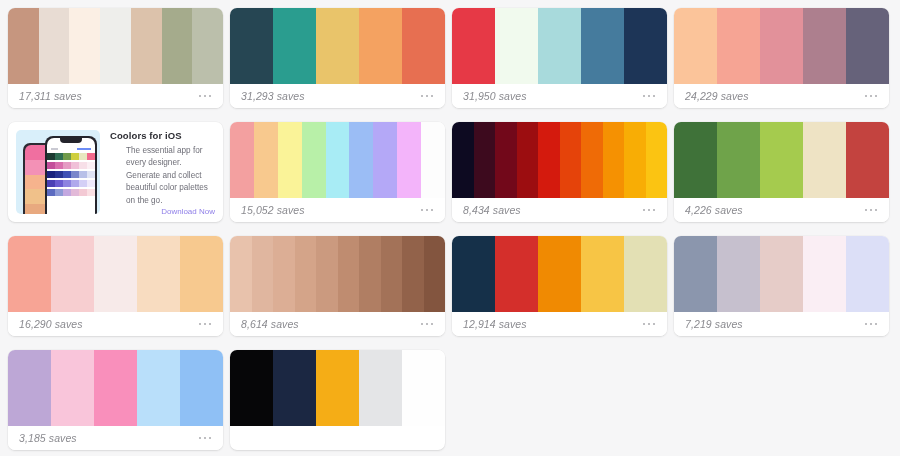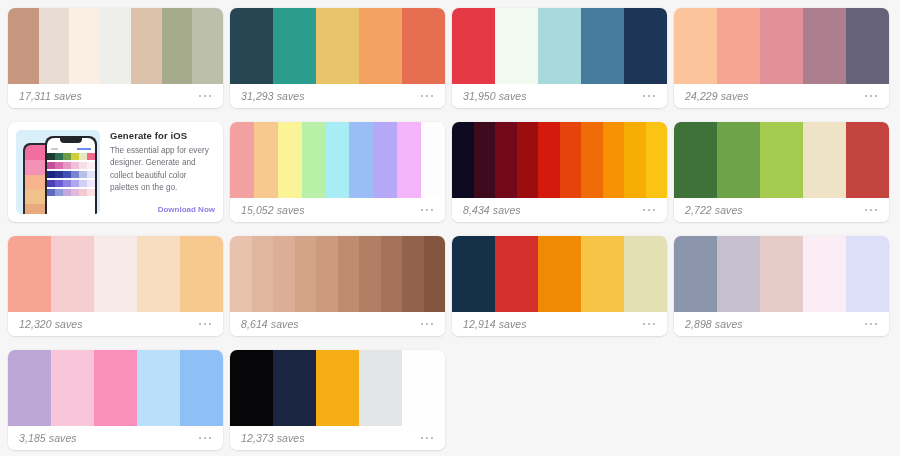--- a/index.html
+++ b/index.html
@@ -174,27 +174,27 @@
     font-weight: bold;
     color: #2d2d33;
     margin-bottom: 4px;
     letter-spacing: 0.1px;
   }
   .ad-body {
     font-size: 8.2px;
     line-height: 1.52;
     color: #6f6f78;
     flex: 1 1 auto;
+    margin-left: 16px;
   }
   .ad-cta {
     font-size: 8px;
     color: #8f7fe8;
     text-align: right;
     cursor: pointer;
-    font-weight: bold;
   }
 </style>
 </head>
 <body>
 
 <div id="grid">
     <div class="card">
       <div class="swatches">
         <div class="swatch" title="#c6967f" style="background: rgb(198, 150, 127);"></div>
         <div class="swatch" title="#e8dcd3" style="background: rgb(232, 220, 211);"></div>
@@ -319,21 +319,21 @@
               <span style="background: rgb(142, 154, 214);"></span>
               <span style="background: rgb(195, 168, 224);"></span>
               <span style="background: rgb(226, 185, 216);"></span>
               <span style="background: rgb(243, 201, 212);"></span>
               <span style="background: rgb(250, 223, 227);"></span>
             </div>
           </div>
         </div>
       </div>
       <div class="ad-text">
-        <div class="ad-title">Generate for iOS</div>
+        <div class="ad-title">Coolors for iOS</div>
         <div class="ad-body">The essential app for every designer. Generate and collect beautiful color palettes on the go.</div>
         <div class="ad-cta">Download Now</div>
       </div>
     </div>
     <div class="card">
       <div class="swatches">
         <div class="swatch" title="#f3a0a0" style="background: rgb(243, 160, 160);"></div>
         <div class="swatch" title="#f8c98e" style="background: rgb(248, 201, 142);"></div>
         <div class="swatch" title="#faf398" style="background: rgb(250, 243, 152);"></div>
         <div class="swatch" title="#b8f0a8" style="background: rgb(184, 240, 168);"></div>
@@ -376,38 +376,38 @@
     </div>
     <div class="card">
       <div class="swatches">
         <div class="swatch" title="#3f7239" style="background: rgb(63, 114, 57);"></div>
         <div class="swatch" title="#6fa34a" style="background: rgb(111, 163, 74);"></div>
         <div class="swatch" title="#a5cb4e" style="background: rgb(165, 203, 78);"></div>
         <div class="swatch" title="#eee3c4" style="background: rgb(238, 227, 196);"></div>
         <div class="swatch" title="#c3433f" style="background: rgb(195, 67, 63);"></div>
       </div>
       <div class="card-footer">
-        <span class="saves-label">2,722 saves</span>
+        <span class="saves-label">4,226 saves</span>
         <div class="dots">
           <i></i>
           <i></i>
           <i></i>
         </div>
       </div>
     </div>
     <div class="card">
       <div class="swatches">
         <div class="swatch" title="#f7a495" style="background: rgb(247, 164, 149);"></div>
         <div class="swatch" title="#f7ced0" style="background: rgb(247, 206, 208);"></div>
         <div class="swatch" title="#f7eae9" style="background: rgb(247, 234, 233);"></div>
         <div class="swatch" title="#f8dcc0" style="background: rgb(248, 220, 192);"></div>
         <div class="swatch" title="#f7c98f" style="background: rgb(247, 201, 143);"></div>
       </div>
       <div class="card-footer">
-        <span class="saves-label">12,320 saves</span>
+        <span class="saves-label">16,290 saves</span>
         <div class="dots">
           <i></i>
           <i></i>
           <i></i>
         </div>
       </div>
     </div>
     <div class="card">
       <div class="swatches">
         <div class="swatch" title="#e8c2ac" style="background: rgb(232, 194, 172);"></div>
@@ -449,21 +449,21 @@
     </div>
     <div class="card">
       <div class="swatches">
         <div class="swatch" title="#8b96ad" style="background: rgb(139, 150, 173);"></div>
         <div class="swatch" title="#c6c0ce" style="background: rgb(198, 192, 206);"></div>
         <div class="swatch" title="#e6ccc8" style="background: rgb(230, 204, 200);"></div>
         <div class="swatch" title="#faeef4" style="background: rgb(250, 238, 244);"></div>
         <div class="swatch" title="#dcdff7" style="background: rgb(220, 223, 247);"></div>
       </div>
       <div class="card-footer">
-        <span class="saves-label">2,898 saves</span>
+        <span class="saves-label">7,219 saves</span>
         <div class="dots">
           <i></i>
           <i></i>
           <i></i>
         </div>
       </div>
     </div>
     <div class="card">
       <div class="swatches">
         <div class="swatch" title="#bda7d6" style="background: rgb(189, 167, 214);"></div>
@@ -482,22 +482,14 @@
       </div>
     </div>
     <div class="card">
       <div class="swatches">
         <div class="swatch" title="#060608" style="background: rgb(6, 6, 8);"></div>
         <div class="swatch" title="#1b2742" style="background: rgb(27, 39, 66);"></div>
         <div class="swatch" title="#f5ad16" style="background: rgb(245, 173, 22);"></div>
         <div class="swatch" title="#e4e5e7" style="background: rgb(228, 229, 231);"></div>
         <div class="swatch" title="#fefefe" style="background: rgb(254, 254, 254);"></div>
       </div>
-      <div class="card-footer">
-        <span class="saves-label">12,373 saves</span>
-        <div class="dots">
-          <i></i>
-          <i></i>
-          <i></i>
-        </div>
-      </div>
     </div>
   </div>
 
 </body></html>

